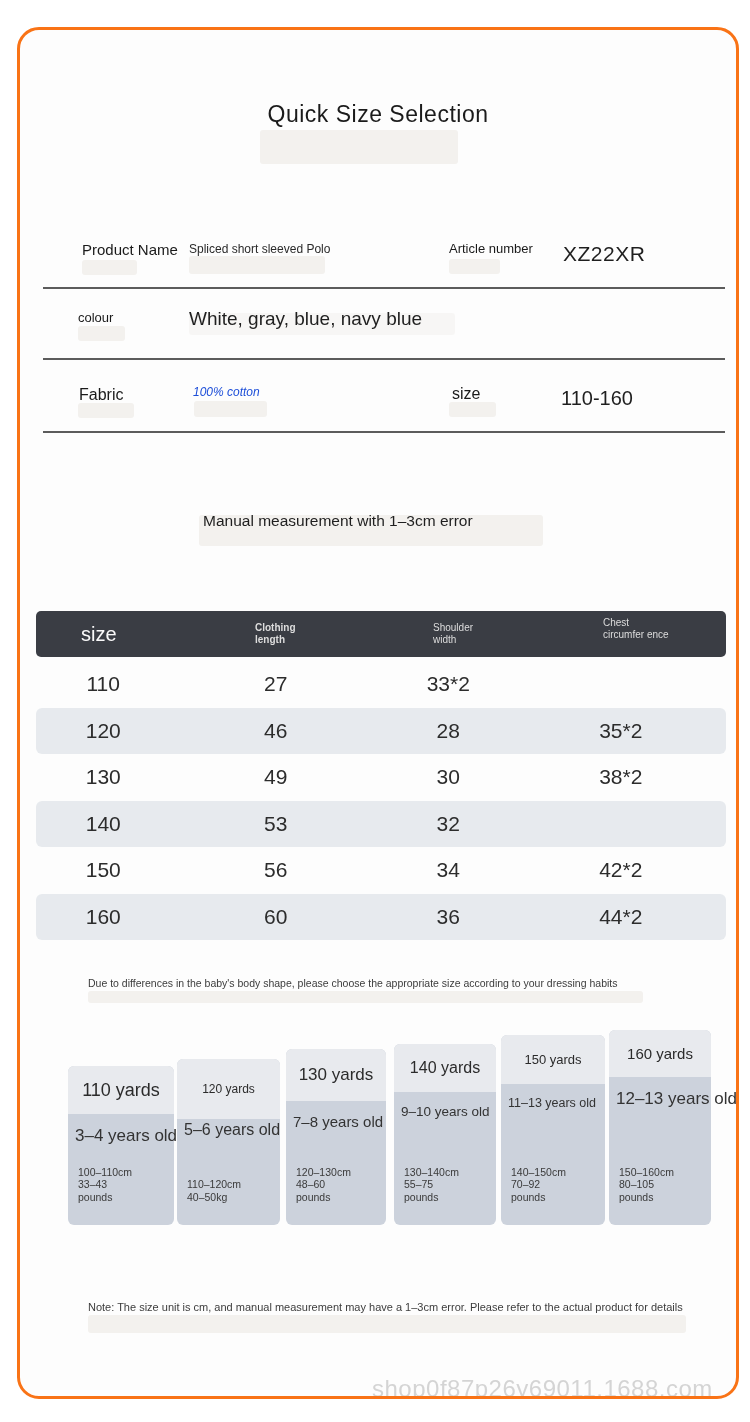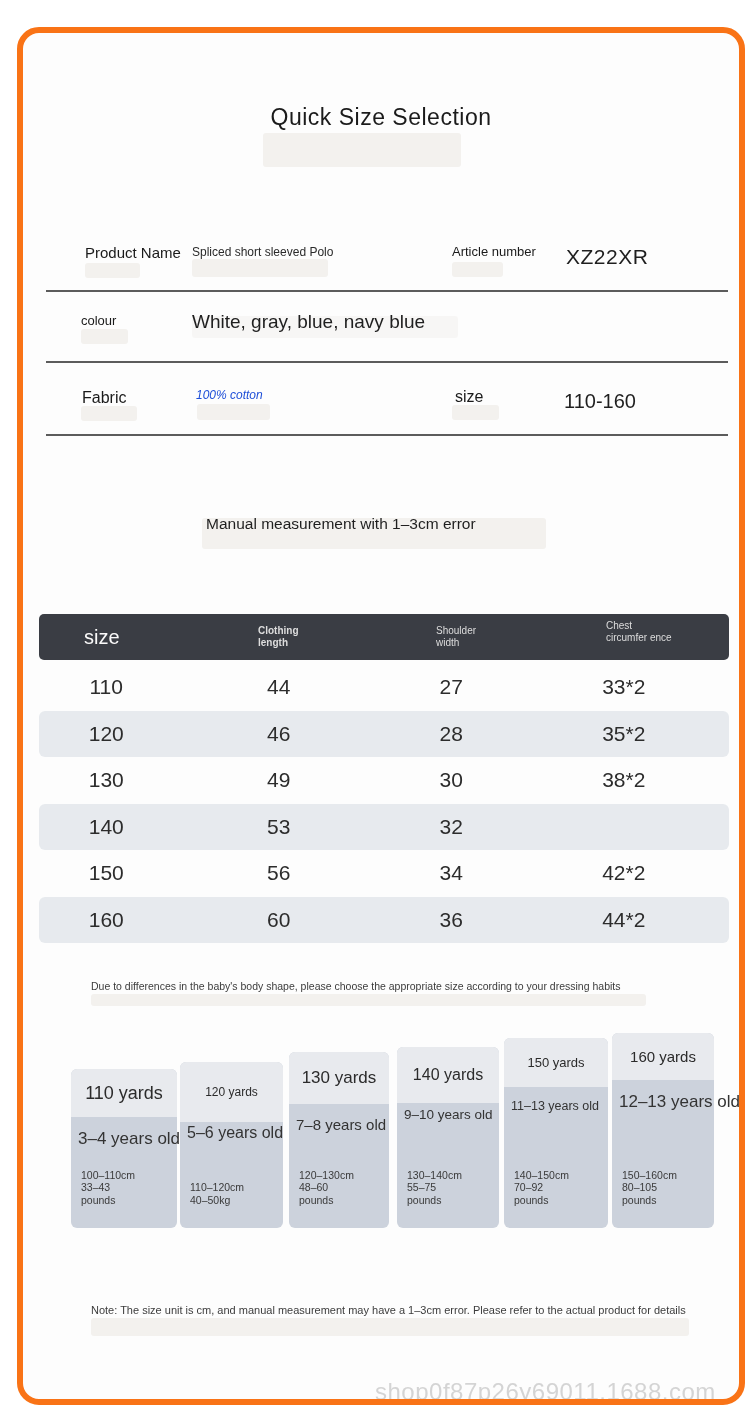--- a/index.html
+++ b/index.html
@@ -1,18 +1,18 @@
 <!DOCTYPE html>
 <html style="--table_header_bg: #3a3d44; --row_stripe: #e7eaee; --card_header_bg: #e8eaee; --card_body_bg: #ccd2dc;"><head>
 <meta charset="utf-8">
 <style>
   html,body{margin:0;padding:0;background:#ffffff;}
   body{width:750px;height:1422px;position:relative;font-family:"Liberation Sans",sans-serif;color:#222;}
   .page{position:absolute;left:17px;top:27px;width:716px;height:1366px;background:#fdfdfd;
-        border:6px solid #f97316;border-radius:22px;overflow:hidden;}
+        border:3px solid #f97316;border-radius:22px;overflow:hidden;}
   .abs{position:absolute;white-space:nowrap;}
   .ghost{position:absolute;background:#f3f1ee;border-radius:3px;}
   .divider{position:absolute;left:23px;width:682px;height:2px;background:#5c5c5c;}
   .title{position:absolute;left:0;top:71px;width:100%;text-align:center;font-size:23px;color:#1b1b1b;letter-spacing:.5px;}
   .lbl{color:#1a1a1a;}
   
   .thead{position:absolute;left:16px;top:581px;width:690px;height:46px;
          background:var(--table_header_bg,#3a3d44);border-radius:5px;color:#fff;}
   .thead .hsize{position:absolute;left:45px;top:0;height:100%;display:flex;align-items:center;font-size:20px;color:#fafafa;}
   .thead .hcol{position:absolute;font-size:10px;line-height:11.5px;color:#dddddd;white-space:normal;width:64px;}
@@ -28,21 +28,21 @@
                border-radius:6px 6px 0 0;display:flex;align-items:center;justify-content:center;color:#2b2b2b;}
   .card .age{position:absolute;left:7px;white-space:nowrap;color:#333;}
   .card .detail{position:absolute;left:10px;bottom:22px;font-size:10.5px;line-height:12.5px;color:#3a3a3a;white-space:nowrap;}
   .note{font-size:10.5px;color:#3c3c3c;}
   .watermark{position:absolute;left:352px;top:1345px;font-size:24px;letter-spacing:.5px;
              color:rgba(178,178,178,.55);white-space:nowrap;}
   
   .c1{left:48px;top:1036px;width:106px;height:159px;} .c1 .chead{height:48px;font-size:18px;} .c1 .age{top:60px;font-size:17px;}
   .c2{left:157px;top:1029px;width:103px;height:166px;} .c2 .chead{height:60px;font-size:12px;} .c2 .age{top:62px;font-size:16px;}
   .c3{left:266px;top:1019px;width:100px;height:176px;} .c3 .chead{height:52px;font-size:17px;} .c3 .age{top:64px;font-size:15px;}
-  .c4{left:374px;top:1014px;width:102px;height:181px;} .c4 .chead{height:56px;font-size:16px;} .c4 .age{top:60px;font-size:13.5px;text-align:right;}
+  .c4{left:374px;top:1014px;width:102px;height:181px;} .c4 .chead{height:48px;font-size:16px;} .c4 .age{top:60px;font-size:13.5px;text-align:right;}
   .c5{left:481px;top:1005px;width:104px;height:190px;} .c5 .chead{height:49px;font-size:13px;} .c5 .age{top:61px;font-size:12.5px;}
   .c6{left:589px;top:1000px;width:102px;height:195px;} .c6 .chead{height:47px;font-size:15px;} .c6 .age{top:59px;font-size:17px;}
 </style>
 </head>
 <body>
 
 <div class="page">
 
   <div class="title">Quick Size Selection</div>
 
@@ -84,21 +84,20 @@
     <span class="hsize">size</span>
     <span class="hcol" style="left:219px;top:11px;font-weight:bold;">Clothing length</span>
     <span class="hcol" style="left:397px;top:11px;">Shoulder width</span>
     <span class="hcol" style="left:567px;top:6px;width:66px;">Chest circumfer ence</span>
   </div>
 
   <div class="rows">
     <div class="srow">
         <div class="cells">
       <span>110</span>
-          <span>44</span>
           <span>27</span>
           <span>33*2</span>
     </div>
       </div>
     <div class="srow stripe">
         <div class="cells">
       <span>120</span>
           <span>46</span>
           <span>28</span>
           <span>35*2</span>

